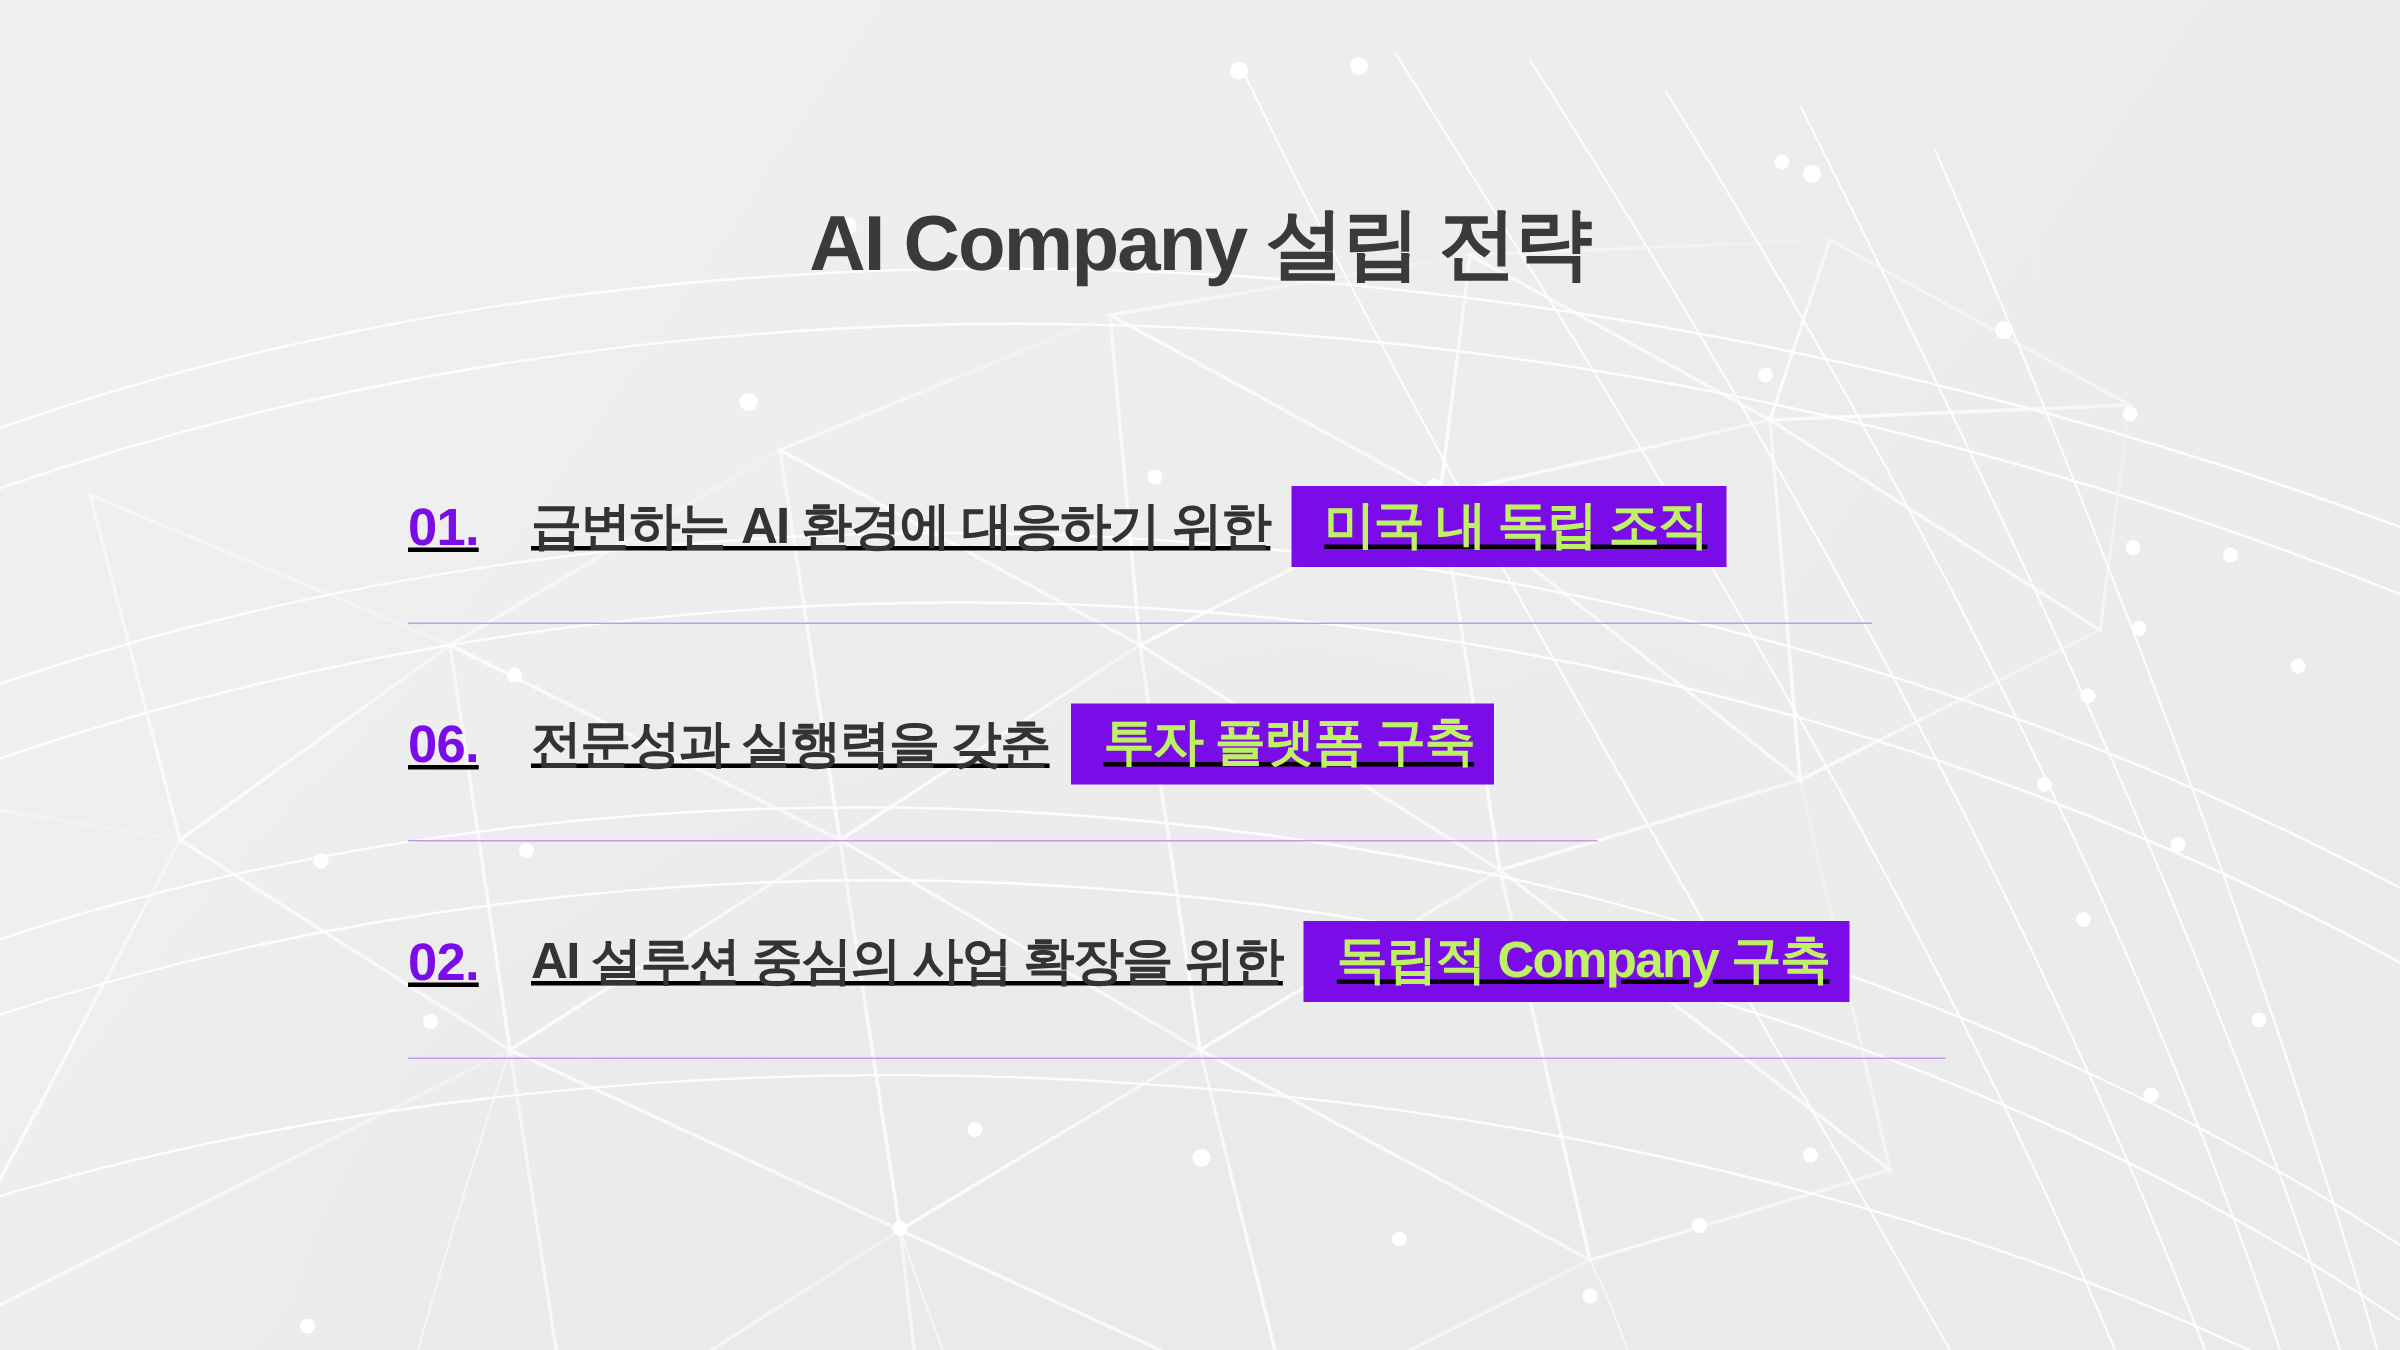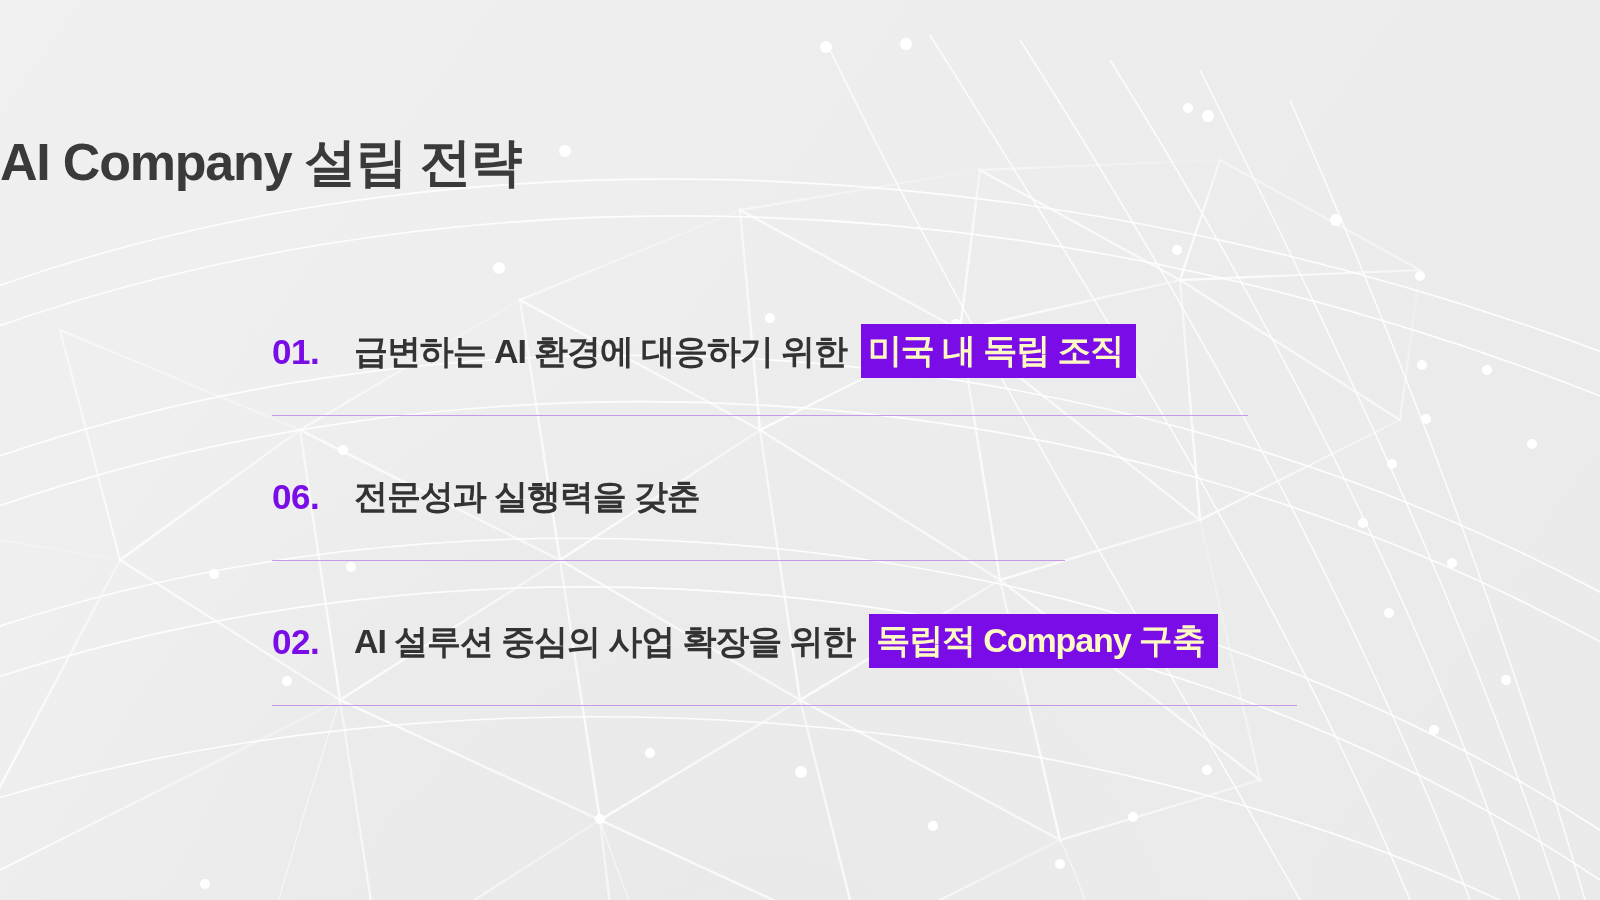--- a/index.html
+++ b/index.html
@@ -26,20 +26,21 @@
   #content {
     position:absolute; inset:0;
     z-index:5;
   }
 
   
   .slide-title {
     position:absolute;
     left:0; right:0;
     top:128px;
+    text-align:center;
     font-size:52px;
     font-weight:700;
     letter-spacing:-1.2px;
     color:#3a3a3a;
     white-space:nowrap;
   }
 
   
   .bullet-list {
     position:absolute;
@@ -48,20 +49,21 @@
     width:1120px;
   }
   .bullet-row {
     position:relative;
     height:145px;
   }
   .bullet-inner {
     display:flex;
     align-items:center;
     height:78px;
+    text-decoration:underline;
   }
   .bullet-num {
     font-size:35px;
     font-weight:700;
     color:#7a0ce8;
     letter-spacing:-0.5px;
     width:82px;
     flex:0 0 82px;
     line-height:1;
   }
@@ -72,22 +74,22 @@
     font-size:34px;
     font-weight:700;
     color:#333333;
     letter-spacing:-1.1px;
     white-space:nowrap;
     line-height:1;
   }
   .bullet-lead { padding-right:14px; }
   .bullet-hl {
     background:#7a0ce8;
-    color:#fef9c3;
-    padding:9px 13px 11px 7px;
+    color:#bef264;
+    padding:9px 13px 11px 22px;
     letter-spacing:-1.1px;
     display:inline-block;
     line-height:1;
   }
   .bullet-rule {
     position:absolute;
     left:0;
     bottom:41px;
     height:1.5px;
     background:#c49ae8;
@@ -232,20 +234,21 @@
           </span>
         </div>
         <div class="bullet-rule rule-w1"></div>
       </div>
 
       <div class="bullet-row">
         <div class="bullet-inner">
           <span class="bullet-num">06.</span>
           <span class="bullet-text">
             <span class="bullet-lead">전문성과 실행력을 갖춘</span>
+            <span class="bullet-hl">투자 플랫폼 구축</span>
           </span>
         </div>
         <div class="bullet-rule rule-w2"></div>
       </div>
 
       <div class="bullet-row">
         <div class="bullet-inner">
           <span class="bullet-num">02.</span>
           <span class="bullet-text">
             <span class="bullet-lead">AI 설루션 중심의 사업 확장을 위한</span>

